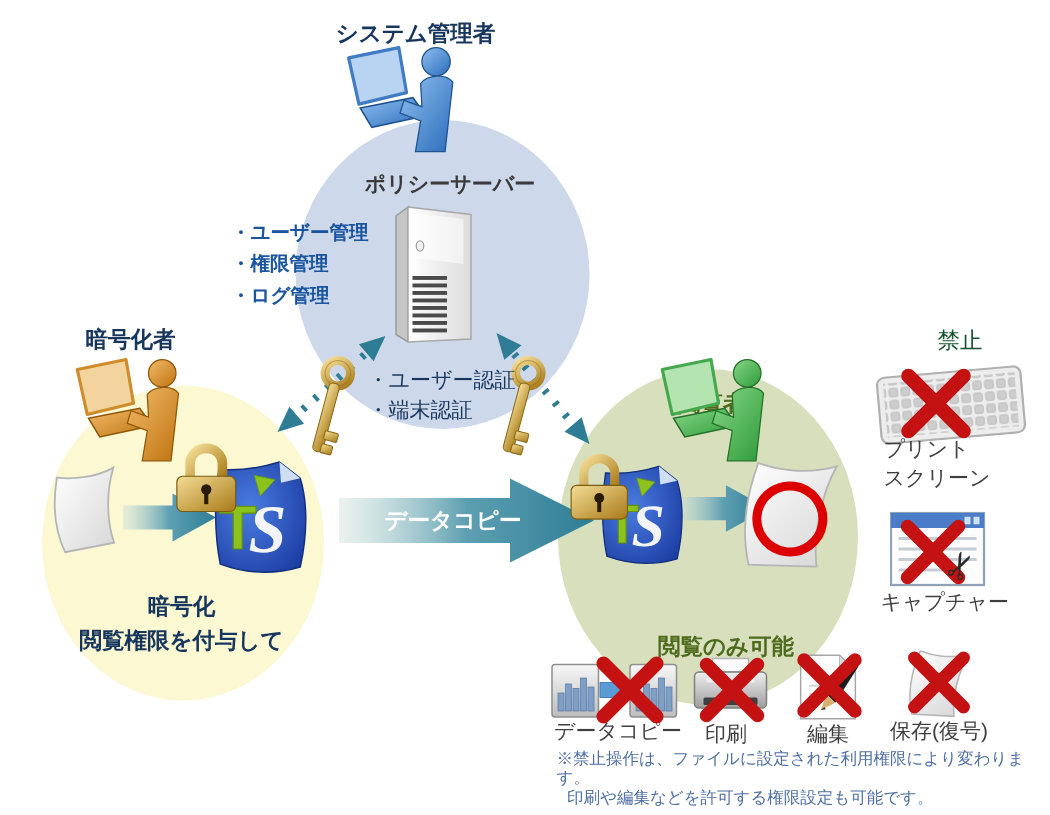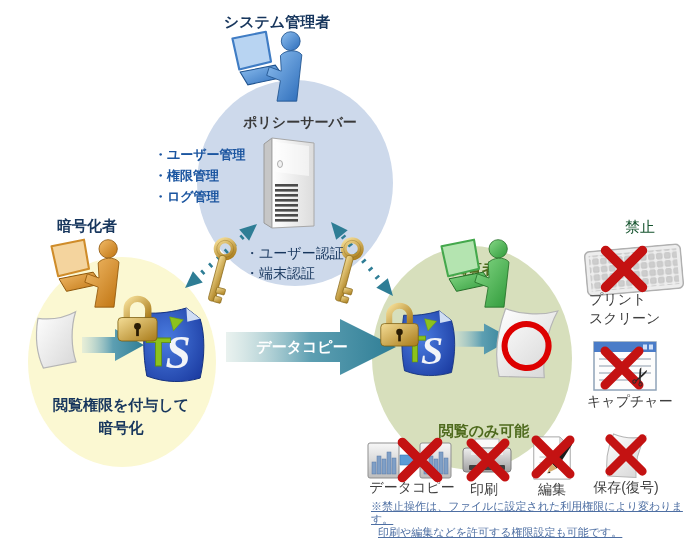--- a/index.html
+++ b/index.html
@@ -9,21 +9,21 @@
   .abs { position:absolute; }
   .ell { border-radius:50%; }
   .lbl-navy  { color:#17365d; font-weight:bold; font-size:15px; }
   .lbl-green { color:#4f6b1e; font-weight:bold; font-size:15px;margin-top:39px; }
   .lbl-red   { color:#14532d; font-weight:normal; font-size:15px; }
   .lbl-gray  { color:#3f3f3f; font-size:14px; line-height:19px; }
   .fn-list   { color:#1b55a0; font-weight:bold; font-size:13px; line-height:21px; }
   .auth-list { color:#17365d; font-weight:normal; font-size:14px; line-height:20px; }
   .srv-title { color:#3a3a3a; font-size:14px;font-weight:bold; }
   .share-lbl { color:#ffffff; font-weight:bold; font-size:15px; }
-  .note      { color:#4e6fa3; font-size:11px; line-height:13px;text-decoration:underline; }
+  .note      { color:#4e6fa3; font-size:11px; line-height:13px; }
   .ctr { text-align:center; }
 </style>
 </head>
 <body>
 
 <div id="stage">
 
   <svg class="abs" width="0" height="0" style="left:0;top:0" aria-hidden="true">
     <defs>
       <linearGradient id="gGoldB" x1="0" y1="0" x2="1" y2="1">
@@ -159,22 +159,22 @@
     <polygon points="34,12 48,15 38,26" fill="#8cc21c" stroke="#6a9a10" stroke-width="0.6"></polygon>
     <text x="10" y="62" font-size="42" font-weight="bold" fill="#8cc21c" stroke="#5f8f0e" stroke-width="0.8">T</text>
   </svg>
   <svg class="abs" style="left:114px;top:294px;z-index:7" width="47" height="49" viewBox="0 0 48 50">
     <path d="M13,26 V15 a11,10 0 0 1 22,0 V26" fill="none" stroke="url(#gGoldB)" stroke-width="6.5"></path>
     <rect x="4" y="24" width="40" height="24" rx="4" fill="url(#gGoldB)" stroke="#7a5c10" stroke-width="0.8"></rect>
     <circle cx="24" cy="33" r="3.5" fill="#2a1c04"></circle>
       <rect x="22.6" y="34" width="2.8" height="9" fill="#2a1c04"></rect>
   </svg>
   <div class="abs lbl-navy ctr" style="left:35px;top:393px;width:172px;line-height:23px;z-index:4">
+    <div>暗号化</div>
     <div>閲覧権限を付与して</div>
-    <div>暗号化</div>
   </div>
 
   <div class="abs" style="left:226px;top:317px;width:172px;height:60px;z-index:3">
     <svg width="172" height="60" viewBox="0 0 172 60">
       <polygon points="0,15 114,15 114,2 170,30 114,58 114,45 0,45" fill="url(#gArrow)"></polygon>
     </svg>
     <span class="abs share-lbl ctr" style="left:16px;top:21px;width:120px">データコピー</span>
   </div>
 
   <div class="abs lbl-green" style="left:452px;top:221px;z-index:4">閲覧者</div>

